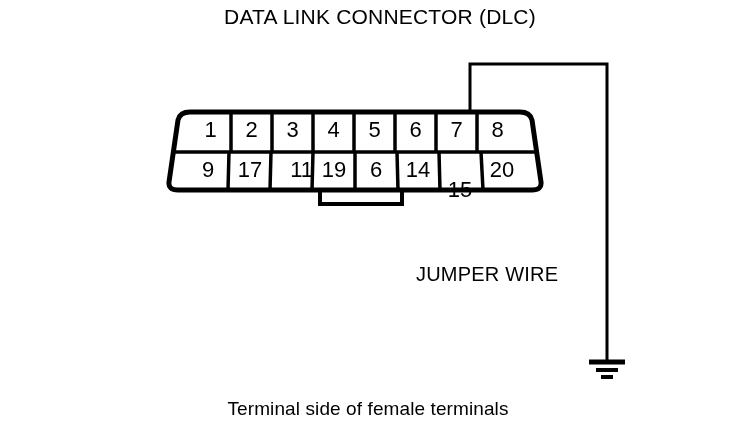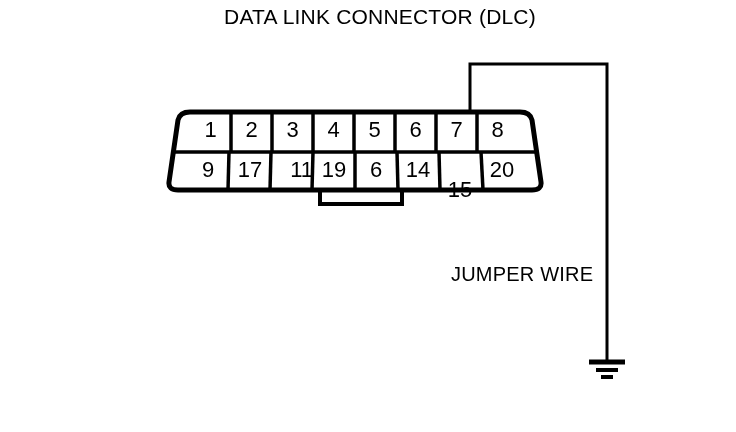--- a/index.html
+++ b/index.html
@@ -41,21 +41,20 @@
     left: 264px;
     top: 68px;
     font-size: 20px;
     letter-spacing: 0.2px;
   }
   #jumper-label {
     left: 416px;
     top: 263px;
     font-size: 20px;
     letter-spacing: 0.2px;
-    margin-left: 35px;
   }
   #caption-text {
     left: 0;
     top: 398px;
     width: 736px;
     text-align: center;
     font-size: 19px;
     letter-spacing: 0.1px;
   }
   .pin-num {
@@ -70,20 +69,21 @@
 </head>
 <body>
 
 <div id="page">
 
   <div class="txt" id="title-text">DATA LINK CONNECTOR (DLC)</div>
 
 
   <div class="txt" id="jumper-label">JUMPER WIRE</div>
 
+  <div class="txt" id="caption-text">Terminal side of female terminals</div>
 
   <svg id="diagram-svg" viewBox="0 0 736 432">
 
     <path d="M 190 112
              L 520 112
              Q 530 112 532 120
              L 541 182
              Q 542 190 532 190
              L 178 190
              Q 168 190 169 182

